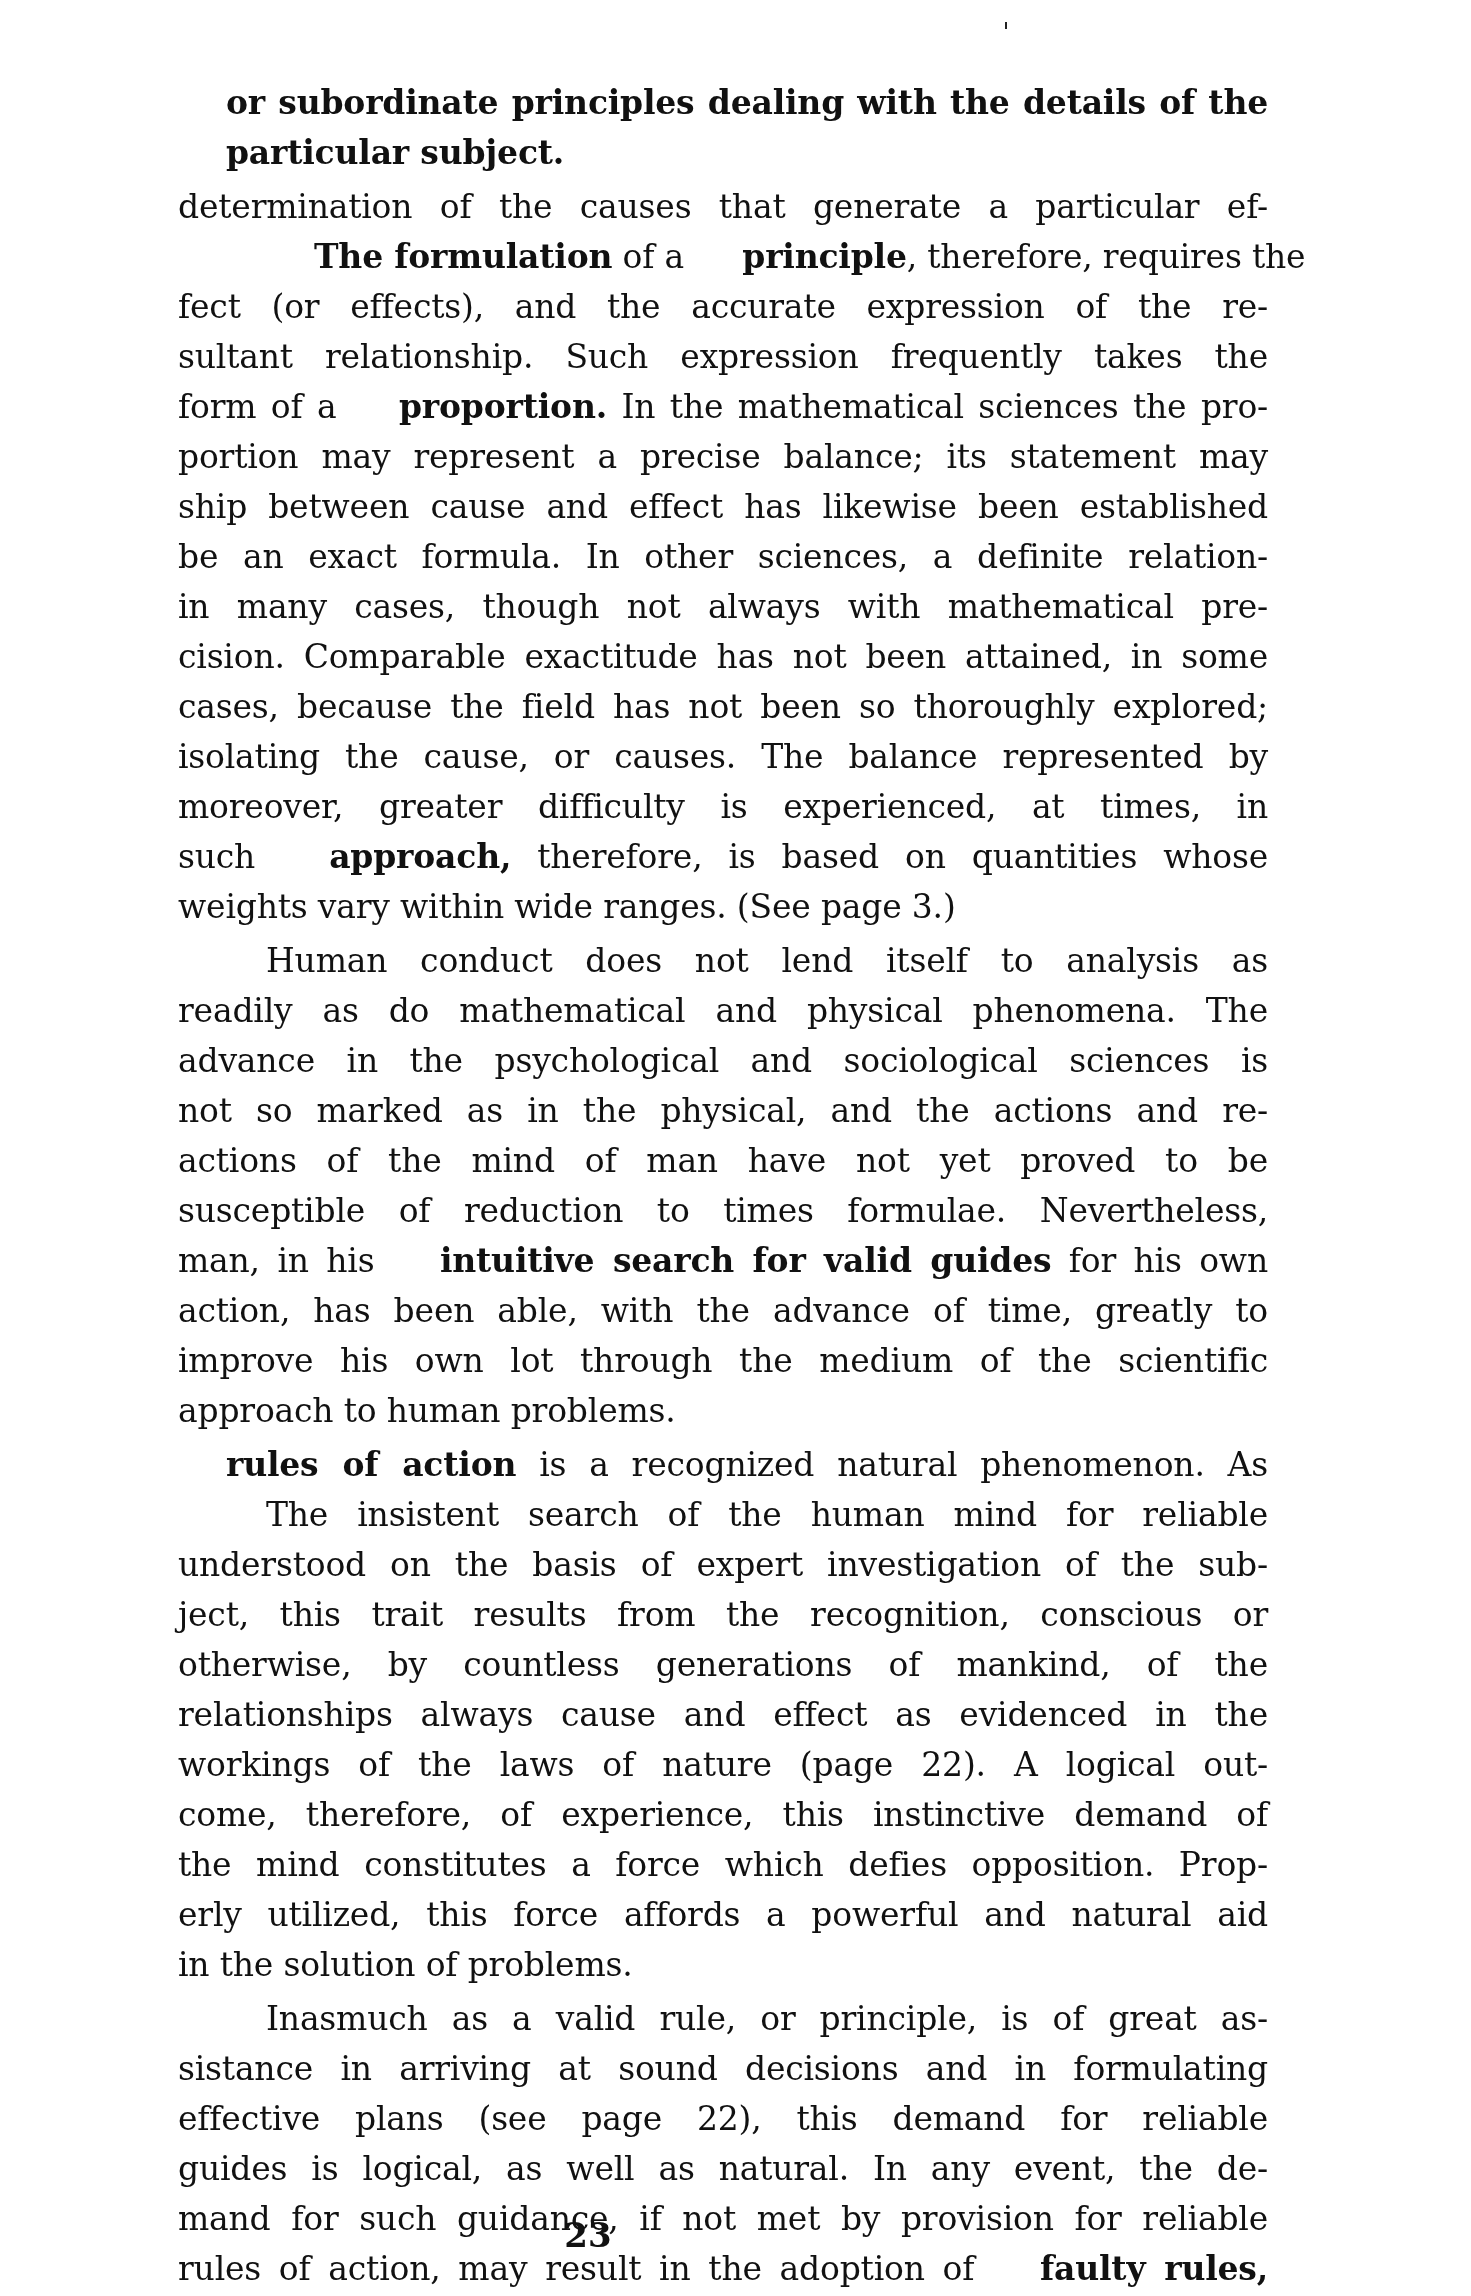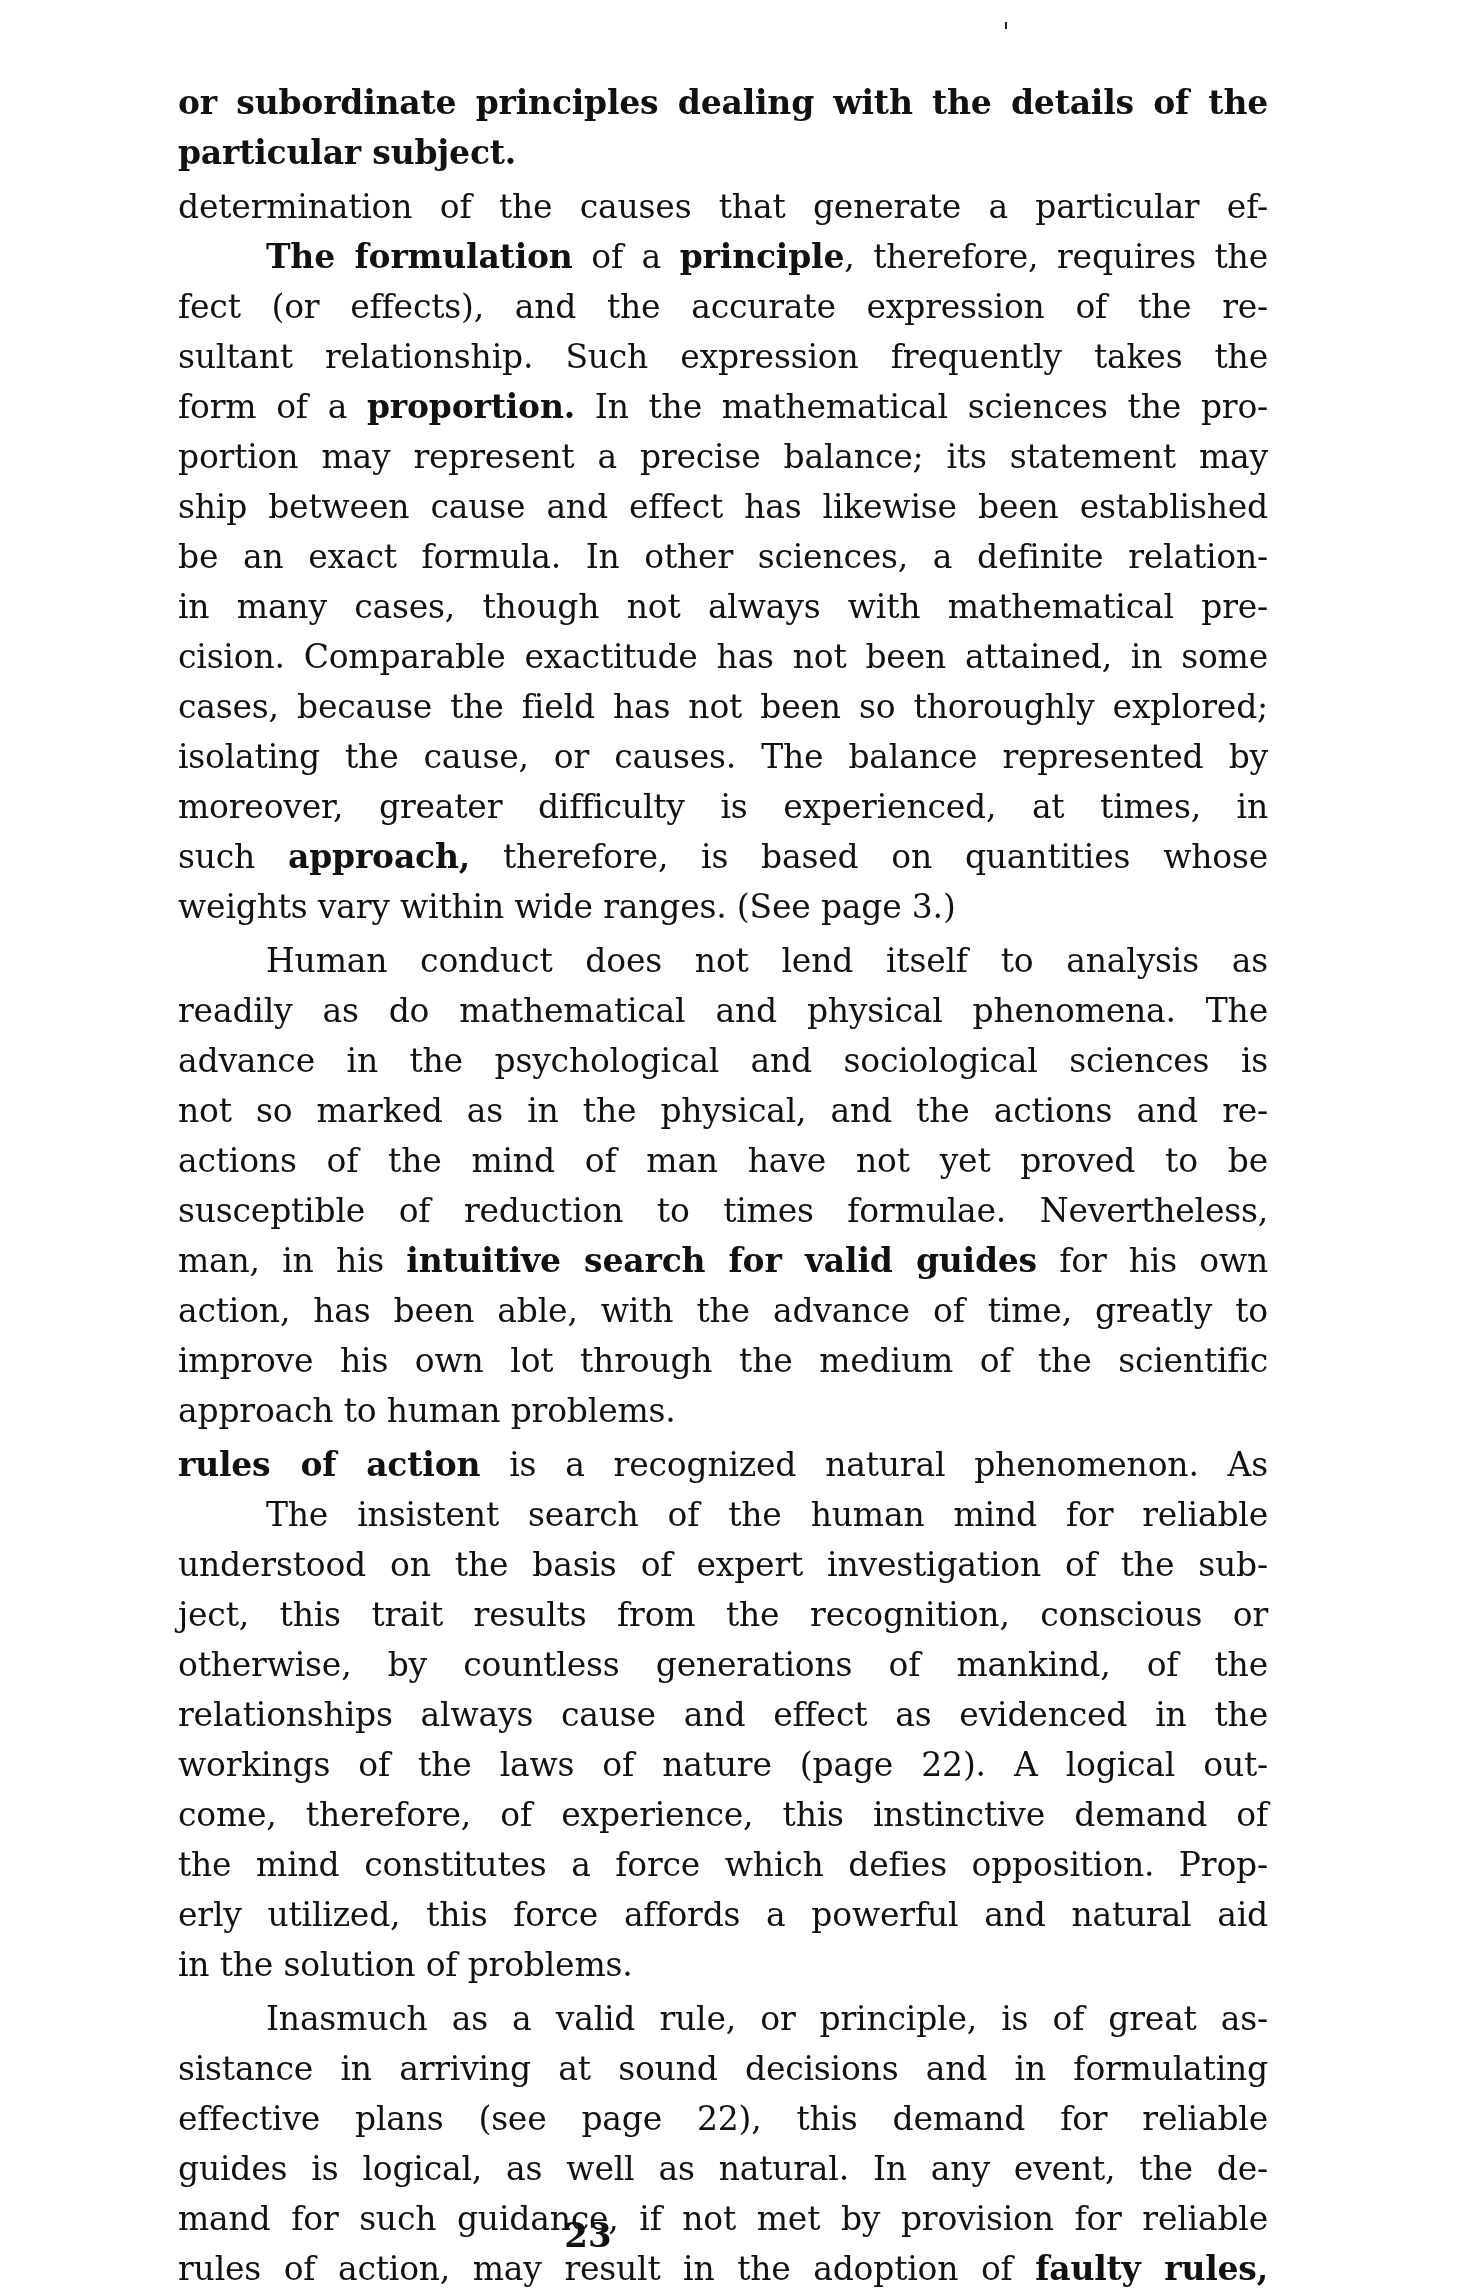--- a/index.html
+++ b/index.html
@@ -43,20 +43,21 @@
     letter-spacing: -0.2px;
   }
   .line.last {
     text-align-last: left;
   }
   .line.indent {
     padding-left: 88px;
   }
   .b {
     font-weight: bold;
+    margin-left: 48px;
   }
   .page-number {
     position: absolute;
     left: 0;
     width: 1176px;
     top: 2210px;
     text-align: center;
     font-size: 34px;
     font-weight: bold;
     line-height: 50px;

